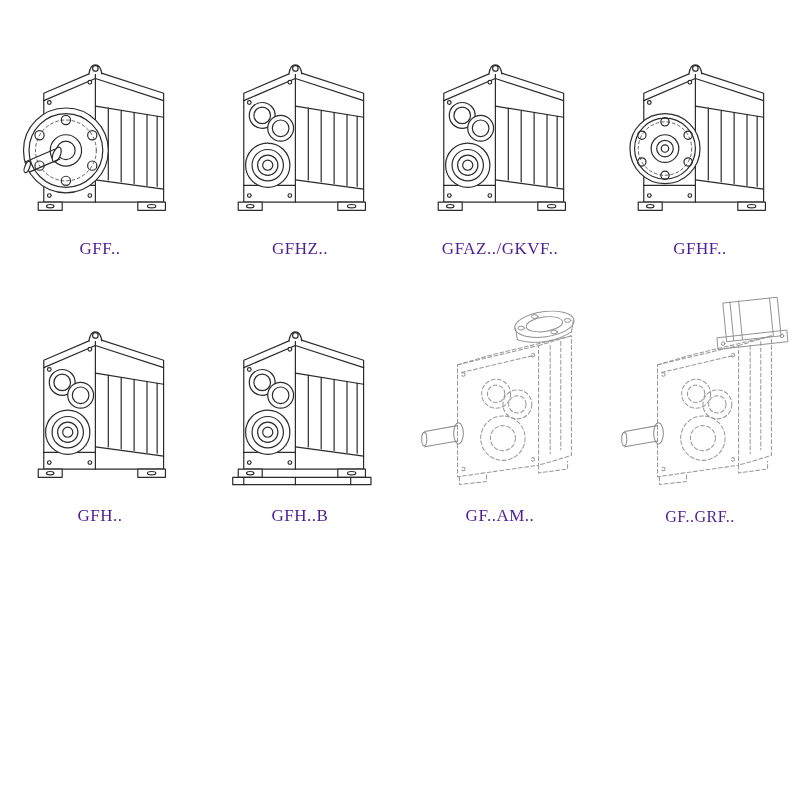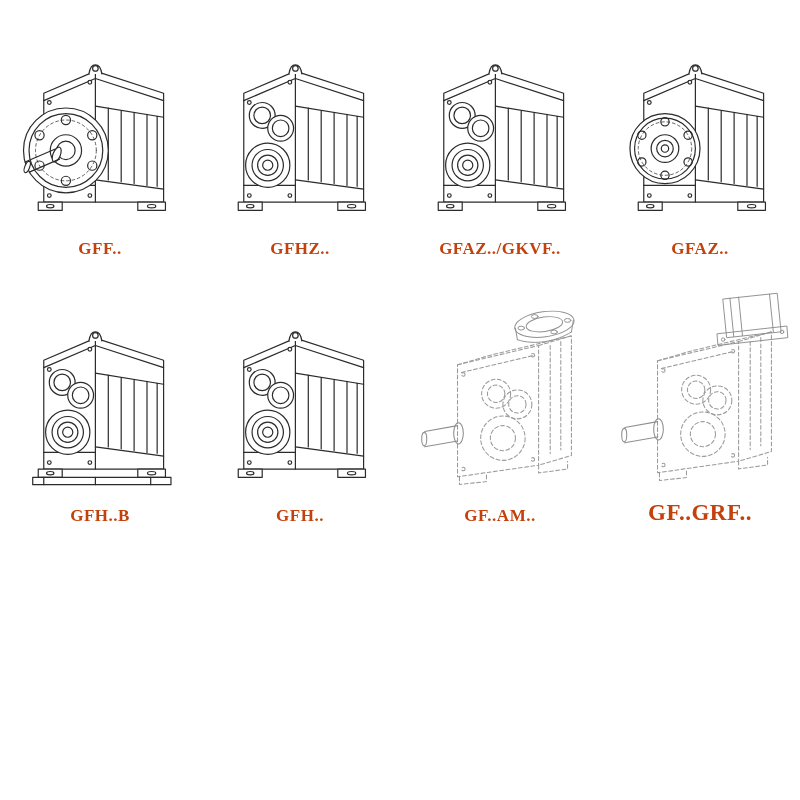--- a/index.html
+++ b/index.html
@@ -14,24 +14,24 @@
     grid-template-rows:repeat(3,1fr);
   }
   .cell{
     display:flex;flex-direction:column;align-items:center;justify-content:flex-end;
     padding-bottom:8px;box-sizing:border-box;
   }
   .drawing{flex:1;display:flex;align-items:center;justify-content:center;width:100%;}
   .drawing svg{width:176px;height:212px;}
   .cell.wide .drawing svg{width:198px;height:222px;}
   .label{
-    font-weight:bold;font-size:17px;letter-spacing:.5px;color:#c2410c;
+    font-weight:normal;font-size:17px;letter-spacing:.5px;color:#4c1d95;
     line-height:1.1;
   }
-  .label.big{font-size:23px;}
+  .label.big{font-size:16px;}
   .boxed{outline:1px solid #c2c2c2;outline-offset:-1px;}
   svg *{stroke-linecap:round;stroke-linejoin:round;}
   .defs-holder{position:absolute;width:0;height:0;overflow:hidden;}
 </style>
 </head>
 <body>
 
 <svg class="defs-holder" aria-hidden="true">
   <defs>
 
@@ -232,39 +232,39 @@
     </div>
     <div class="label">GFAZ../GKVF..</div>
   </div>
 
   <div class="cell">
     <div class="drawing">
       <svg viewBox="0 0 170 230">
           <use href="#v-flange-flat"></use>
         </svg>
     </div>
-    <div class="label">GFAZ..</div>
+    <div class="label">GFHF..</div>
+  </div>
+
+  <div class="cell">
+    <div class="drawing">
+      <svg viewBox="0 0 170 230">
+          <use href="#v-face-bore"></use>
+        </svg>
+    </div>
+    <div class="label">GFH..</div>
   </div>
 
   <div class="cell">
     <div class="drawing">
       <svg viewBox="0 0 170 230">
           <use href="#v-face-bore-base"></use>
         </svg>
     </div>
     <div class="label">GFH..B</div>
-  </div>
-
-  <div class="cell">
-    <div class="drawing">
-      <svg viewBox="0 0 170 230">
-          <use href="#v-face-bore"></use>
-        </svg>
-    </div>
-    <div class="label">GFH..</div>
   </div>
 
   <div class="cell wide">
     <div class="drawing">
       <svg viewBox="0 0 200 230">
           <use href="#v-dash-am"></use>
         </svg>
     </div>
     <div class="label">GF..AM..</div>
   </div>

